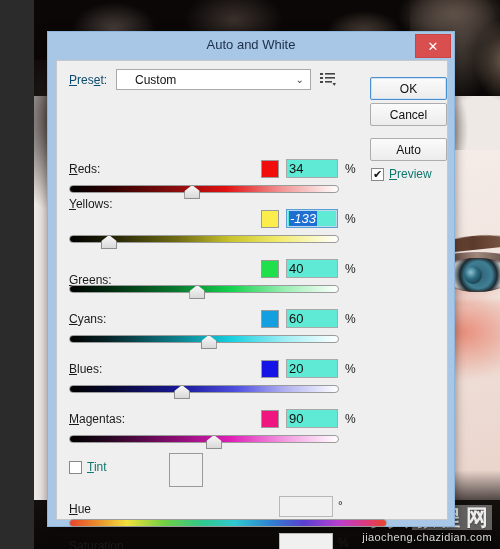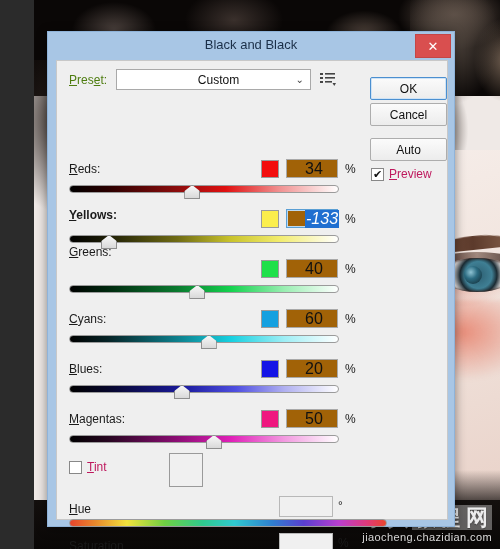--- a/index.html
+++ b/index.html
@@ -126,23 +126,23 @@
   .row{position:absolute;left:0;width:390px;}
   .lbl{
     position:absolute;left:12px;font-size:12px;color:#1a1a1a;
   }
   .lbl u{text-decoration:underline;}
   .swatch{
     position:absolute;left:204px;width:16px;height:16px;border:1px solid #9a9a9a;
   }
   .numbox{
     position:absolute;left:229px;width:52px;height:19px;
-    background:#a16207;border:1px solid #a9a9a9;
-    font-size:16px;color:#111;
-    display:flex;align-items:center;padding-left:18px;box-sizing:border-box;
+    background:#5eead4;border:1px solid #a9a9a9;
+    font-size:13px;color:#111;
+    display:flex;align-items:center;padding-left:2px;box-sizing:border-box;
   }
   .numbox.focused{border:1px solid #5a9fd4;box-shadow:0 0 0 1px #bcd9f0 inset;font-style:italic;}
   .numbox .sel{background:#1f6fd0;color:#fff;padding:0 1px;}
   .pct{position:absolute;left:288px;font-size:12px;color:#1a1a1a;}
   .track{
     position:absolute;left:12px;width:270px;height:8px;
     border:1px solid #9b9b9b;border-radius:4px;box-sizing:border-box;
   }
   .thumb{
     position:absolute;width:14px;height:12px;
@@ -158,27 +158,27 @@
     font-size:12px;color:#111;
     display:flex;align-items:center;justify-content:center;cursor:pointer;
   }
   .btn.default{border:1px solid #4b8fd0;box-shadow:0 0 0 1px #cfe3f5 inset;}
   .chk{
     position:absolute;width:13px;height:13px;background:#fff;
     border:1px solid #888;box-sizing:border-box;
     display:flex;align-items:center;justify-content:center;
     font-size:11px;line-height:1;color:#111;
   }
-  .chklabel{position:absolute;font-size:12px;color:#be185d;}
-  #preset-lbl{position:absolute;left:12px;top:12px;font-size:12px;color:#4d7c0f;}
+  .chklabel{position:absolute;font-size:12px;color:#0f766e;}
+  #preset-lbl{position:absolute;left:12px;top:12px;font-size:12px;color:#0c4a6e;}
   #preset-select{
     position:absolute;left:59px;top:8px;width:195px;height:21px;
     background:#fff;border:1px solid #a9a9a9;
     font-size:12px;color:#111;box-sizing:border-box;
-    display:flex;align-items:center;padding-left:10px;cursor:pointer;justify-content:center;
+    display:flex;align-items:center;padding-left:18px;cursor:pointer;
   }
   #preset-arrow{
     position:absolute;right:6px;top:4px;font-size:10px;color:#444;
   }
   #preset-menu-icon{
     position:absolute;left:262px;top:10px;width:18px;height:16px;cursor:pointer;
   }
   #tint-swatch{
     position:absolute;left:112px;top:392px;width:32px;height:32px;
     background:#f0f0f0;border:1px solid #9a9a9a;
@@ -214,21 +214,21 @@
 
   <div id="watermark">
     <div class="wm-cn"><span>查字典</span><span class="boxed">教程</span><span class="boxed">网</span></div>
     <div class="wm-url">jiaocheng.chazidian.com</div>
   </div>
 </div>
 
 <div id="dialog">
 
   <div id="titlebar">
-    <div id="title-text">Black and Black</div>
+    <div id="title-text">Auto and White</div>
     <div id="close-btn">✕</div>
   </div>
 
   <div id="dlg-body">
 
     <div id="preset-lbl"><u>P</u>res<u>e</u>t:</div>
     <div id="preset-select">
       <span>Custom</span>
       <span id="preset-arrow">⌄</span>
     </div>
@@ -254,31 +254,31 @@
     <div id="channels">
         <div class="row" style="top: 0px;">
           <div class="lbl" style="top: 101px;"><u>R</u>eds:</div>
           <div class="swatch" style="top: 99px; background: rgb(242, 13, 13);"></div>
           <div class="numbox" style="top: 98px;">34</div>
           <div class="pct" style="top: 101px;">%</div>
           <div class="track" style="top: 124px; background: linear-gradient(90deg, rgb(0, 0, 0) 0%, rgb(42, 0, 0) 14%, rgb(140, 13, 13) 40%, rgb(224, 16, 16) 58%, rgb(240, 144, 144) 78%, rgb(255, 255, 255) 100%);"></div>
           <div class="thumb" style="top: 124px; left: 127.2px;"></div>
         </div>
         <div class="row" style="top: 0px;">
-          <div class="lbl" style="top: 147px; font-weight: bold;"><u>Y</u>ellows:</div>
+          <div class="lbl" style="top: 136px;"><u>Y</u>ellows:</div>
           <div class="swatch" style="top: 149px; background: rgb(251, 238, 76);"></div>
           <div class="numbox focused" style="top: 148px;">
             <span class="sel">-133</span>
           </div>
           <div class="pct" style="top: 151px;">%</div>
           <div class="track" style="top: 174px; background: linear-gradient(90deg, rgb(0, 0, 0) 0%, rgb(30, 30, 6) 14%, rgb(111, 107, 20) 40%, rgb(201, 195, 44) 60%, rgb(242, 236, 108) 78%, rgb(255, 255, 255) 100%);"></div>
           <div class="thumb" style="top: 174px; left: 44px;"></div>
         </div>
         <div class="row" style="top: 0px;">
-          <div class="lbl" style="top: 184px;"><u>G</u>reens:</div>
+          <div class="lbl" style="top: 212px;"><u>G</u>reens:</div>
           <div class="swatch" style="top: 199px; background: rgb(31, 224, 74);"></div>
           <div class="numbox" style="top: 198px;">40</div>
           <div class="pct" style="top: 201px;">%</div>
           <div class="track" style="top: 224px; background: linear-gradient(90deg, rgb(0, 0, 0) 0%, rgb(0, 40, 14) 14%, rgb(10, 122, 47) 40%, rgb(20, 210, 78) 60%, rgb(154, 238, 178) 80%, rgb(255, 255, 255) 100%);"></div>
           <div class="thumb" style="top: 224px; left: 132.32px;"></div>
         </div>
         <div class="row" style="top: 0px;">
           <div class="lbl" style="top: 251px;"><u>C</u>yans:</div>
           <div class="swatch" style="top: 249px; background: rgb(20, 160, 224);"></div>
           <div class="numbox" style="top: 248px;">60</div>
@@ -290,21 +290,21 @@
           <div class="lbl" style="top: 301px;"><u>B</u>lues:</div>
           <div class="swatch" style="top: 299px; background: rgb(20, 20, 230);"></div>
           <div class="numbox" style="top: 298px;">20</div>
           <div class="pct" style="top: 301px;">%</div>
           <div class="track" style="top: 324px; background: linear-gradient(90deg, rgb(0, 0, 0) 0%, rgb(6, 6, 42) 14%, rgb(26, 26, 156) 42%, rgb(79, 79, 224) 62%, rgb(176, 176, 240) 80%, rgb(255, 255, 255) 100%);"></div>
           <div class="thumb" style="top: 324px; left: 116.96px;"></div>
         </div>
         <div class="row" style="top: 0px;">
           <div class="lbl" style="top: 351px;"><u>M</u>agentas:</div>
           <div class="swatch" style="top: 349px; background: rgb(239, 23, 127);"></div>
-          <div class="numbox" style="top: 348px;">50</div>
+          <div class="numbox" style="top: 348px;">90</div>
           <div class="pct" style="top: 351px;">%</div>
           <div class="track" style="top: 374px; background: linear-gradient(90deg, rgb(0, 0, 0) 0%, rgb(38, 6, 32) 14%, rgb(140, 13, 116) 40%, rgb(224, 32, 184) 60%, rgb(242, 154, 224) 80%, rgb(255, 255, 255) 100%);"></div>
           <div class="thumb" style="top: 374px; left: 148.96px;"></div>
         </div>
       </div>
 
     <div class="chk" style="left:12px;top:400px;"></div>
     <div class="chklabel" style="left:30px;top:399px;"><u>T</u>int</div>
     <div id="tint-swatch"></div>
 

